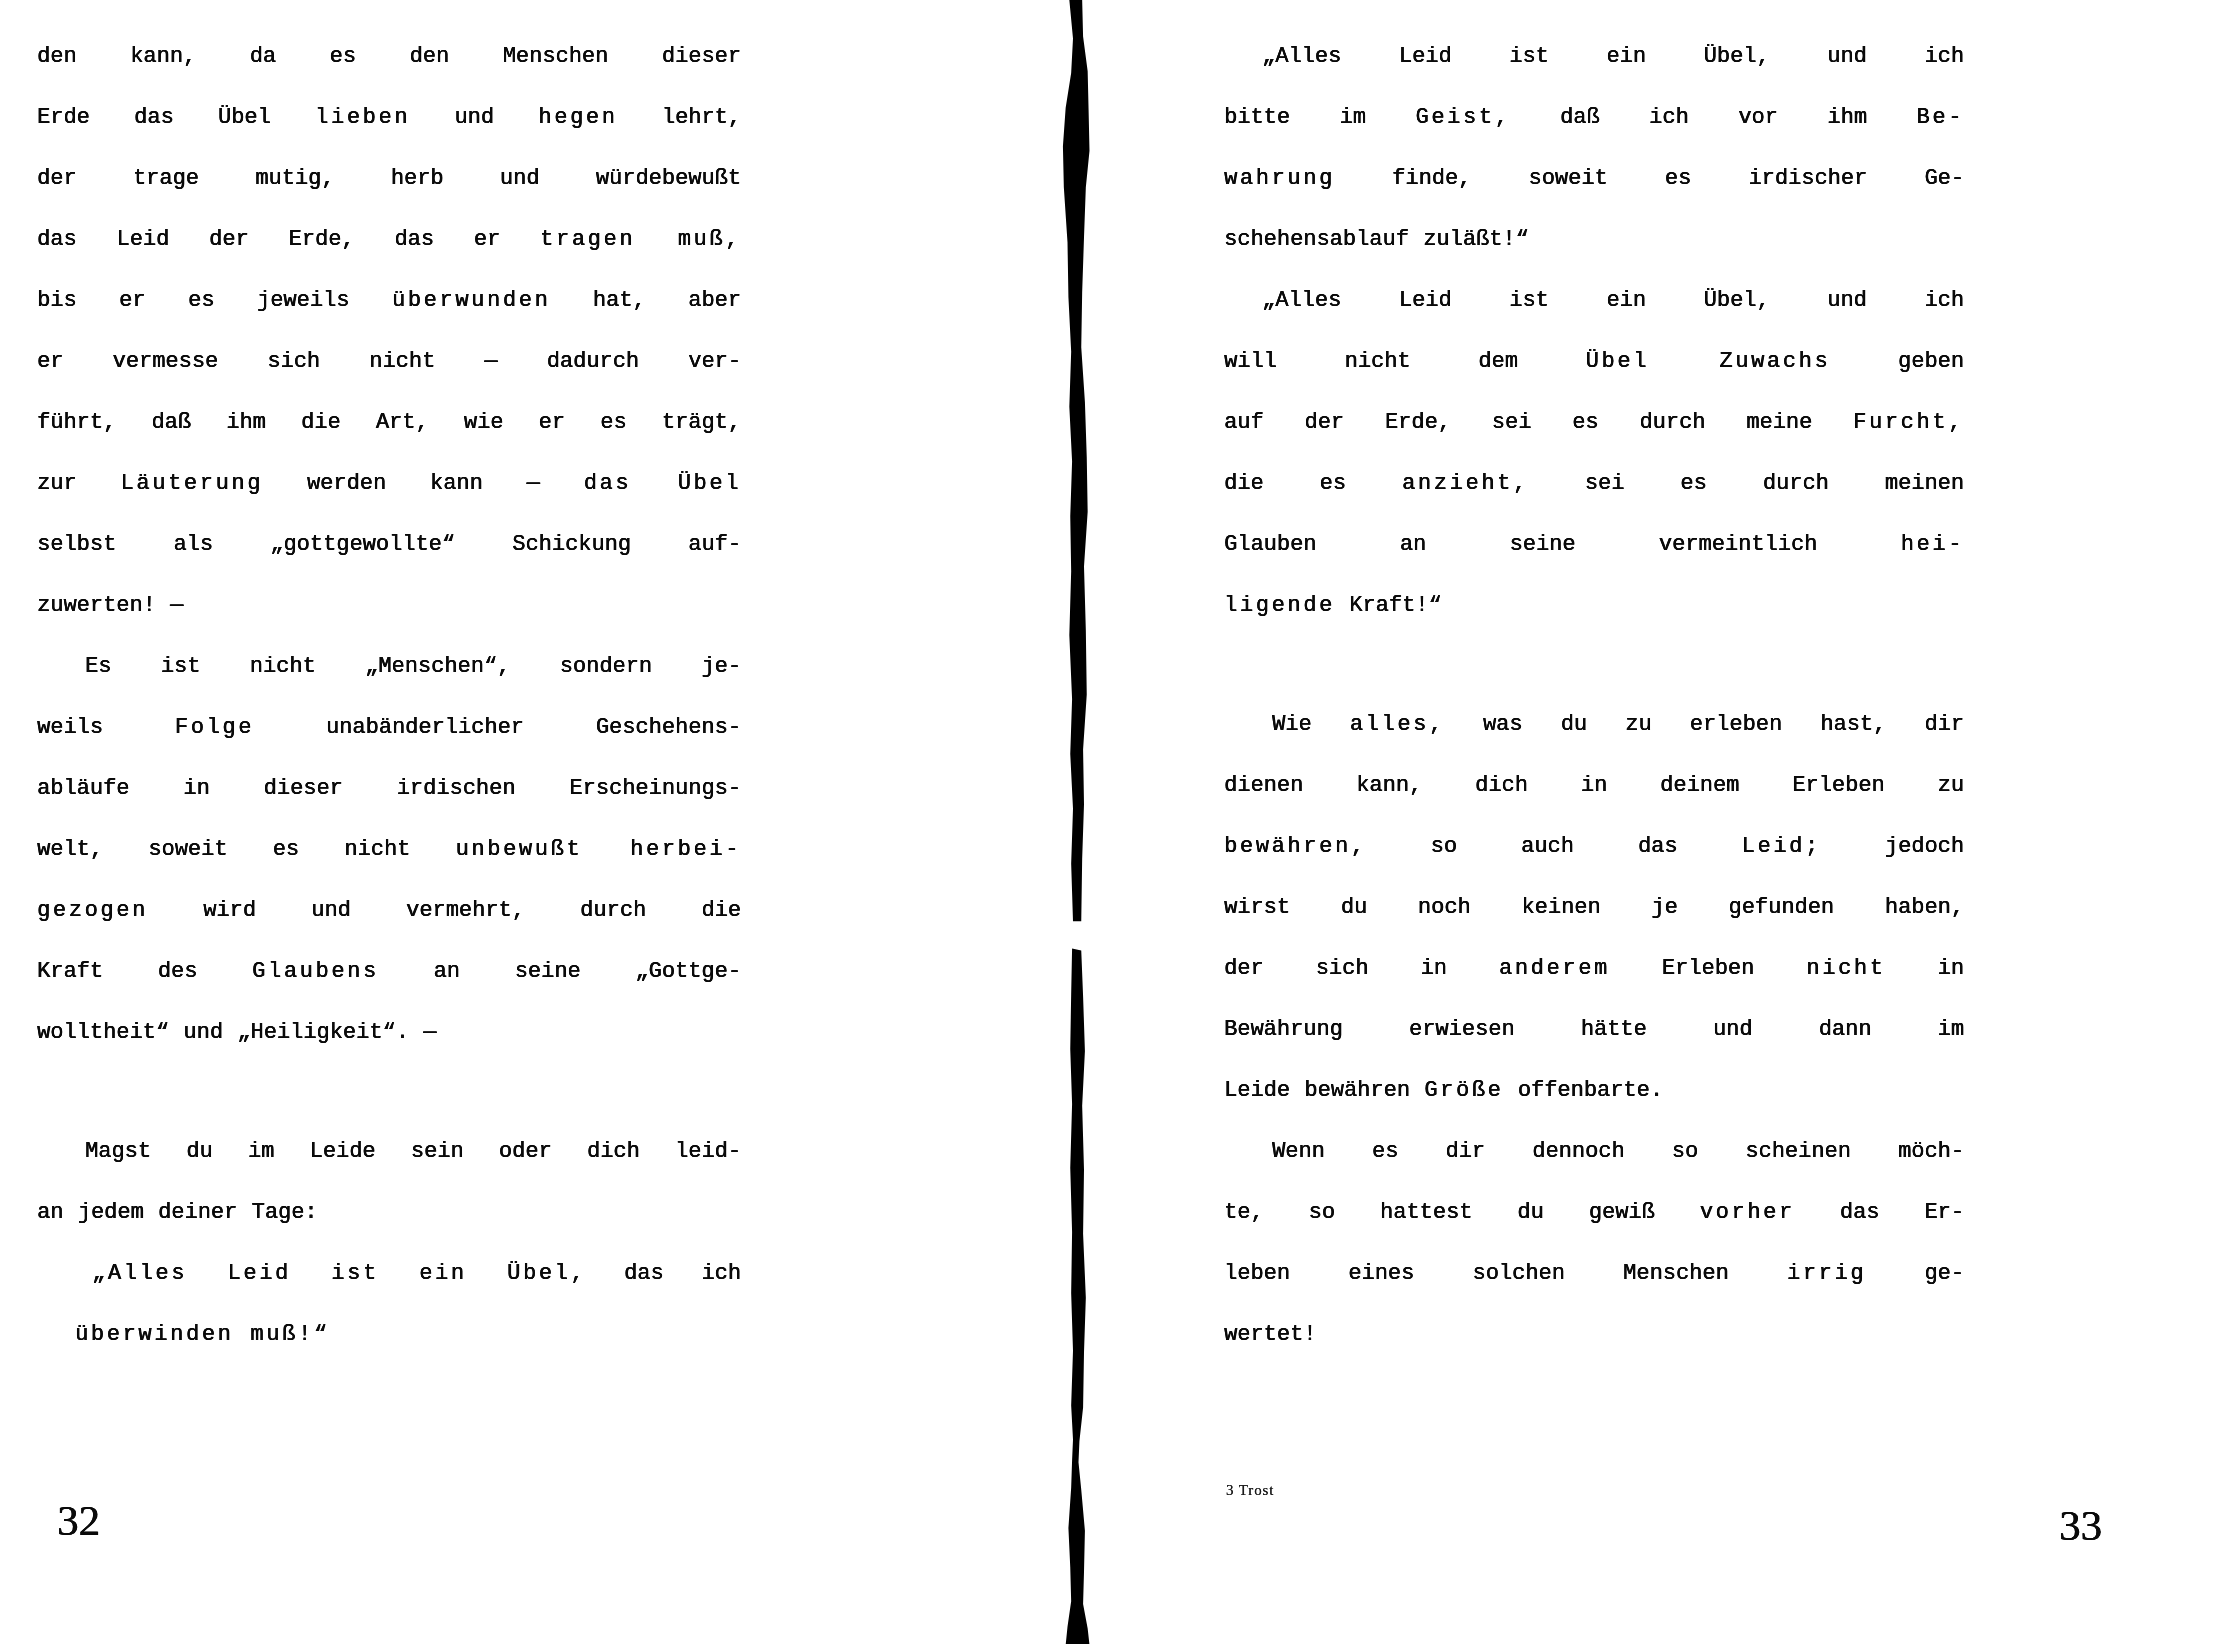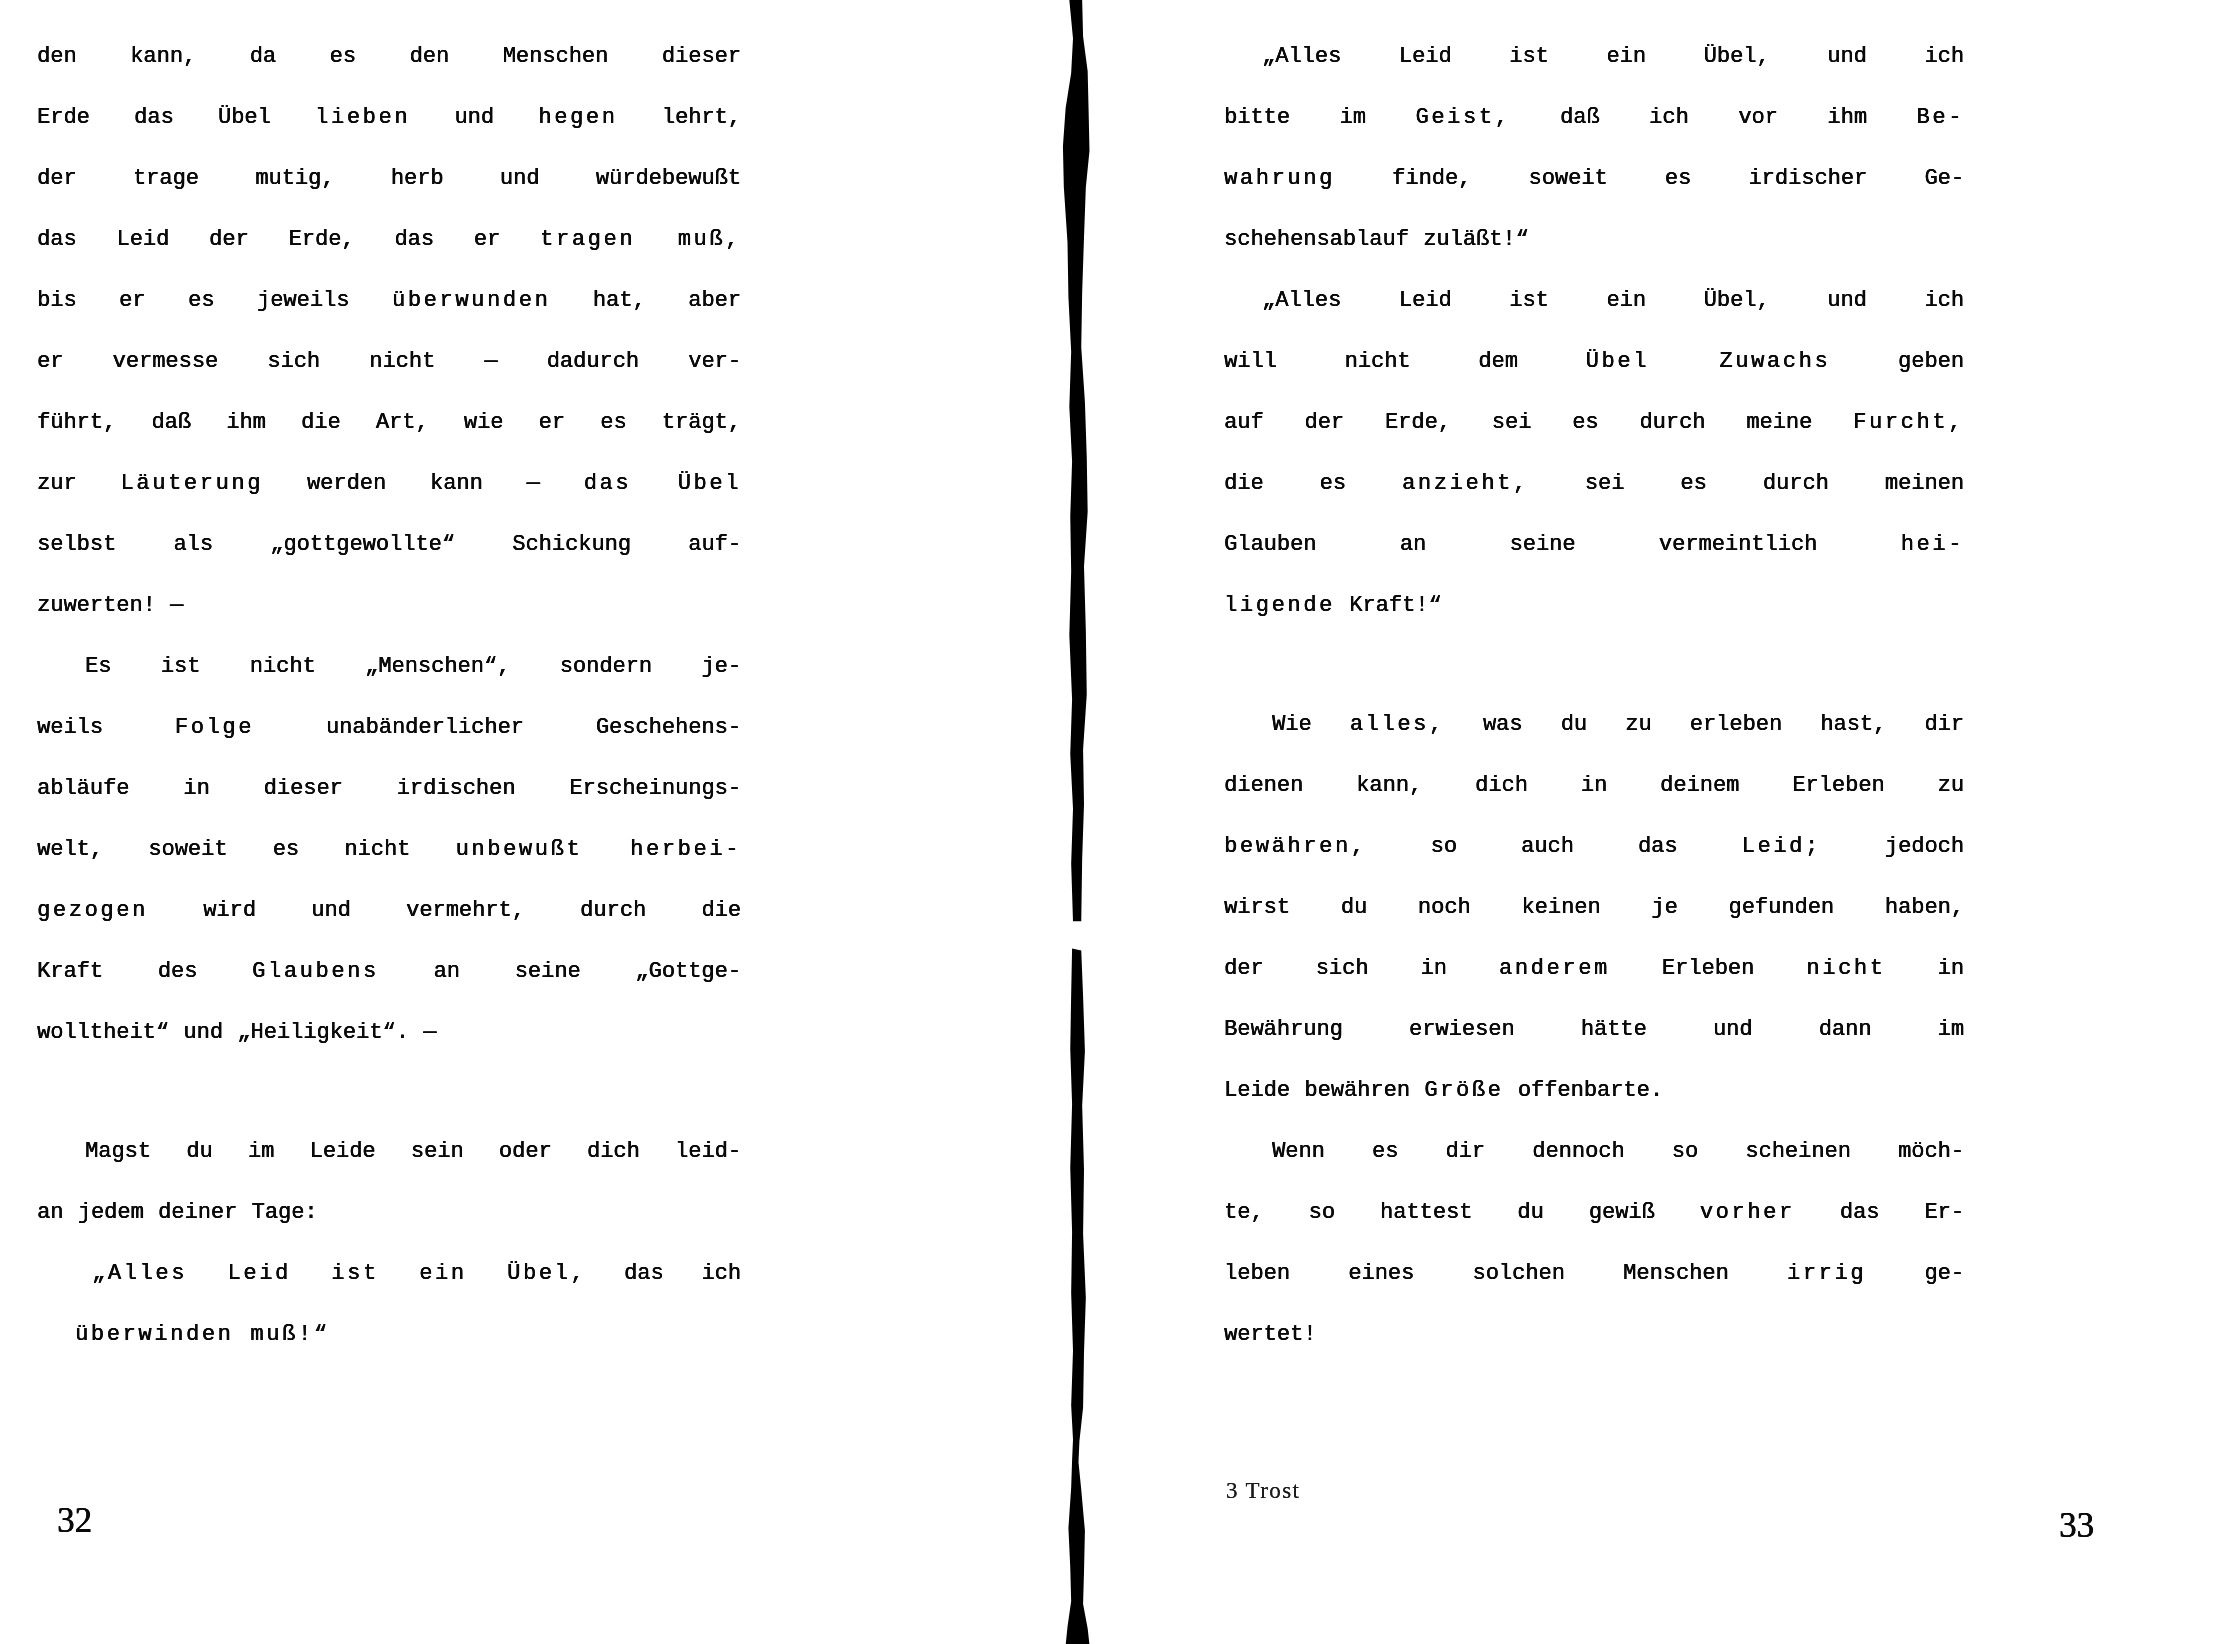--- a/index.html
+++ b/index.html
@@ -18,28 +18,28 @@
     height:61px;line-height:61px;font-size:22px;
     word-spacing:0.05em;
     text-align:left;
     text-shadow:0 0 0.5px currentColor,0.4px 0 0 currentColor;
     font-family:Liberation Mono, monospace;
   }
   .line.j{text-align:justify;text-align-last:justify;}
   .line.blank{height:58px;}
   .sp{letter-spacing:0.12em;}
   .pagenum{
-    position:absolute;font-size:35px;line-height:40px;
+    position:absolute;font-size:43px;line-height:40px;
     text-shadow:0 0 0.5px currentColor,0.4px 0 0 currentColor;
   }
   #pn-left{left:57px;top:1501px;}
   #pn-right{left:2059px;top:1506px;}
   #sig{
     position:absolute;left:1226px;top:1477px;
-    font-size:23px;line-height:27.4px;color:#1c1c1c;
+    font-size:15px;line-height:27.4px;color:#1c1c1c;
     letter-spacing:0.06em;
     text-shadow:0 0 0.4px currentColor;
   }
   #gutter{position:absolute;left:1051px;top:0;width:55px;height:1645px;}
 </style>
 </head>
 <body style="--paper: #ffffff; --ink: #0a0a0a;">
 
 <div>
 

